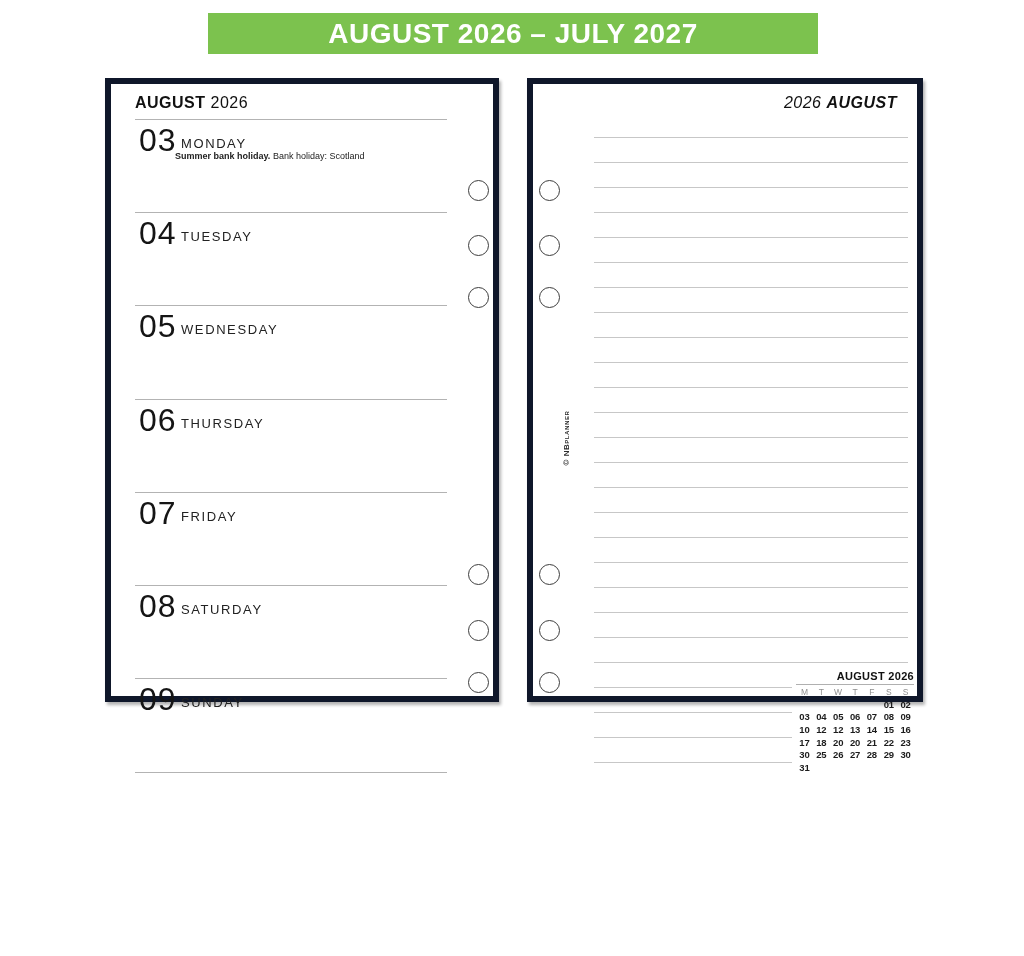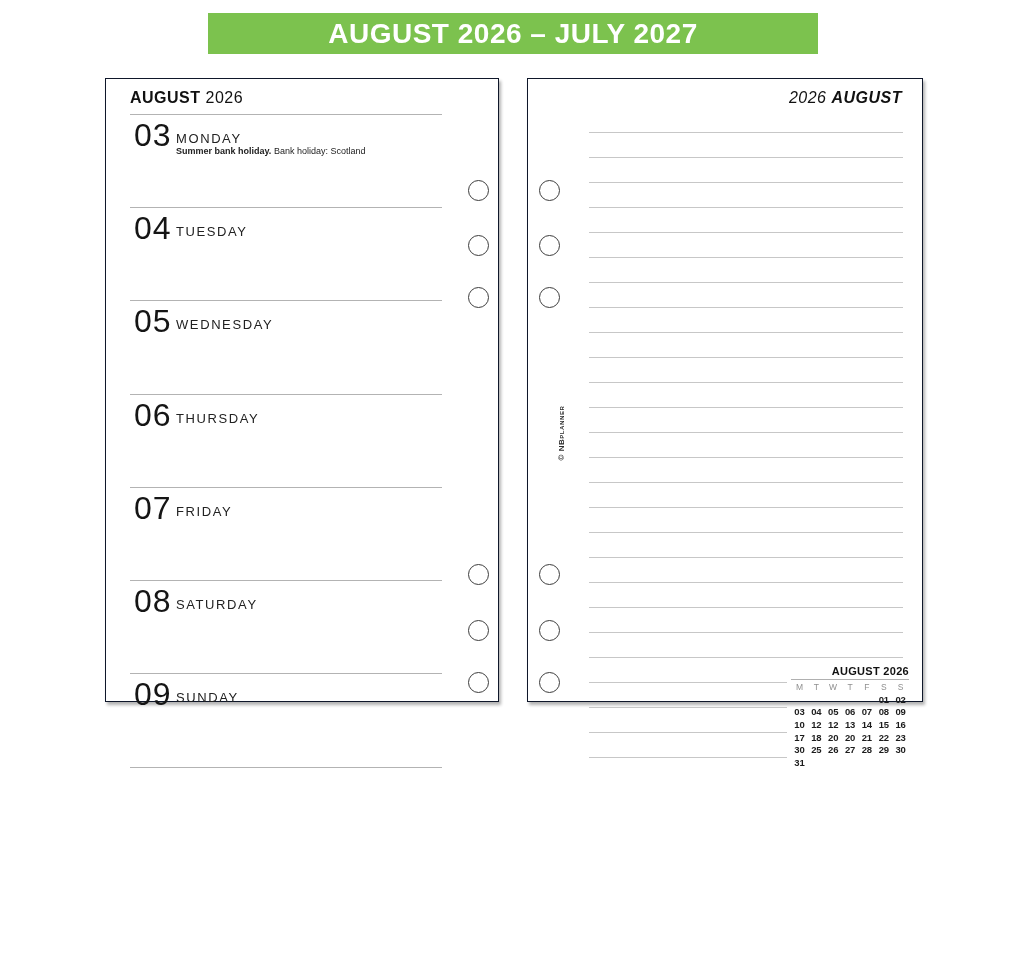--- a/index.html
+++ b/index.html
@@ -11,41 +11,41 @@
   .banner{
     position:absolute;left:208px;top:13px;width:610px;height:41px;
     background:#7CC24E;display:flex;align-items:center;justify-content:center;
   }
   .banner span{
     color:#ffffff;font-weight:bold;font-size:28px;letter-spacing:.5px;white-space:nowrap;
   }
   
   .page{
     position:absolute;top:78px;height:624px;background:#fff;
-    border:1px solid #0f172a;box-shadow:2px 3px 3px rgba(0,0,0,.3);
+    border:6px solid #0f172a;box-shadow:2px 3px 3px rgba(0,0,0,.3);
     box-sizing:border-box;
   }
   .page-left{left:105px;width:394px;}
   .page-right{left:527px;width:396px;}
   
   .lp-header{position:absolute;left:24px;top:10px;font-size:16px;color:#111;letter-spacing:.5px;}
   .lp-header .b{font-weight:bold;}
   .day{
     position:absolute;left:24px;width:312px;height:93px;
     border-top:1px solid #b3b3b3;
   }
   .day-bottom-line{position:absolute;left:24px;top:688px;width:312px;border-top:1px solid #b3b3b3;}
   .dnum{
     position:absolute;left:4px;top:4px;font-size:32px;line-height:32px;
     color:#151515;letter-spacing:1px;font-weight:500;
   }
   .dname{
     position:absolute;left:46px;top:16px;font-size:13px;letter-spacing:1.6px;color:#222;
   }
-  .dnote{position:absolute;left:46px;top:31px;font-size:9px;color:#222;white-space:nowrap;}
+  .dnote{position:absolute;left:40px;top:31px;font-size:9px;color:#222;white-space:nowrap;}
   .dnote .note-b{font-weight:bold;}
   
   .hole{
     position:absolute;width:21px;height:21px;border-radius:50%;
     background:#fff;border:1px solid #3d3d3d;box-sizing:border-box;
   }
   
   .rp-header{position:absolute;right:20px;top:10px;font-size:16px;color:#111;letter-spacing:.5px;white-space:nowrap;font-style:italic;}
   .rp-header .b{font-weight:bold;}
   .rules-a{

